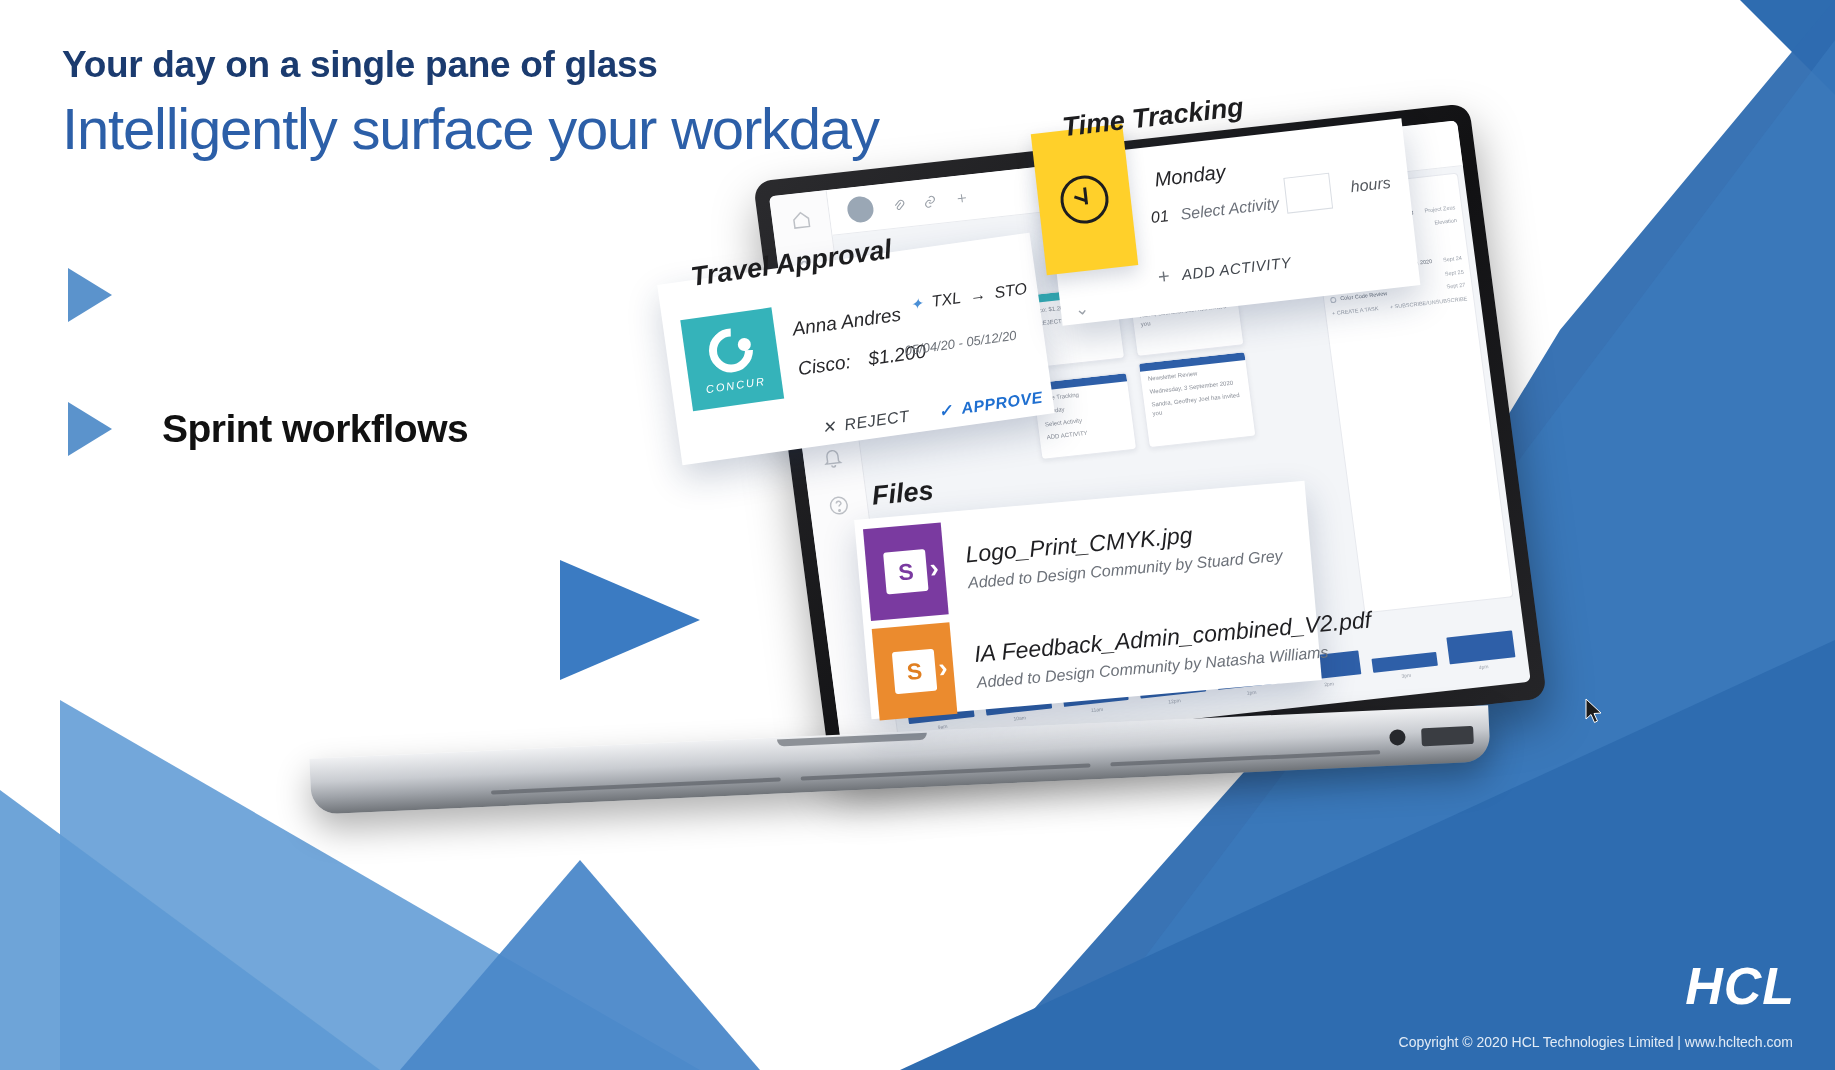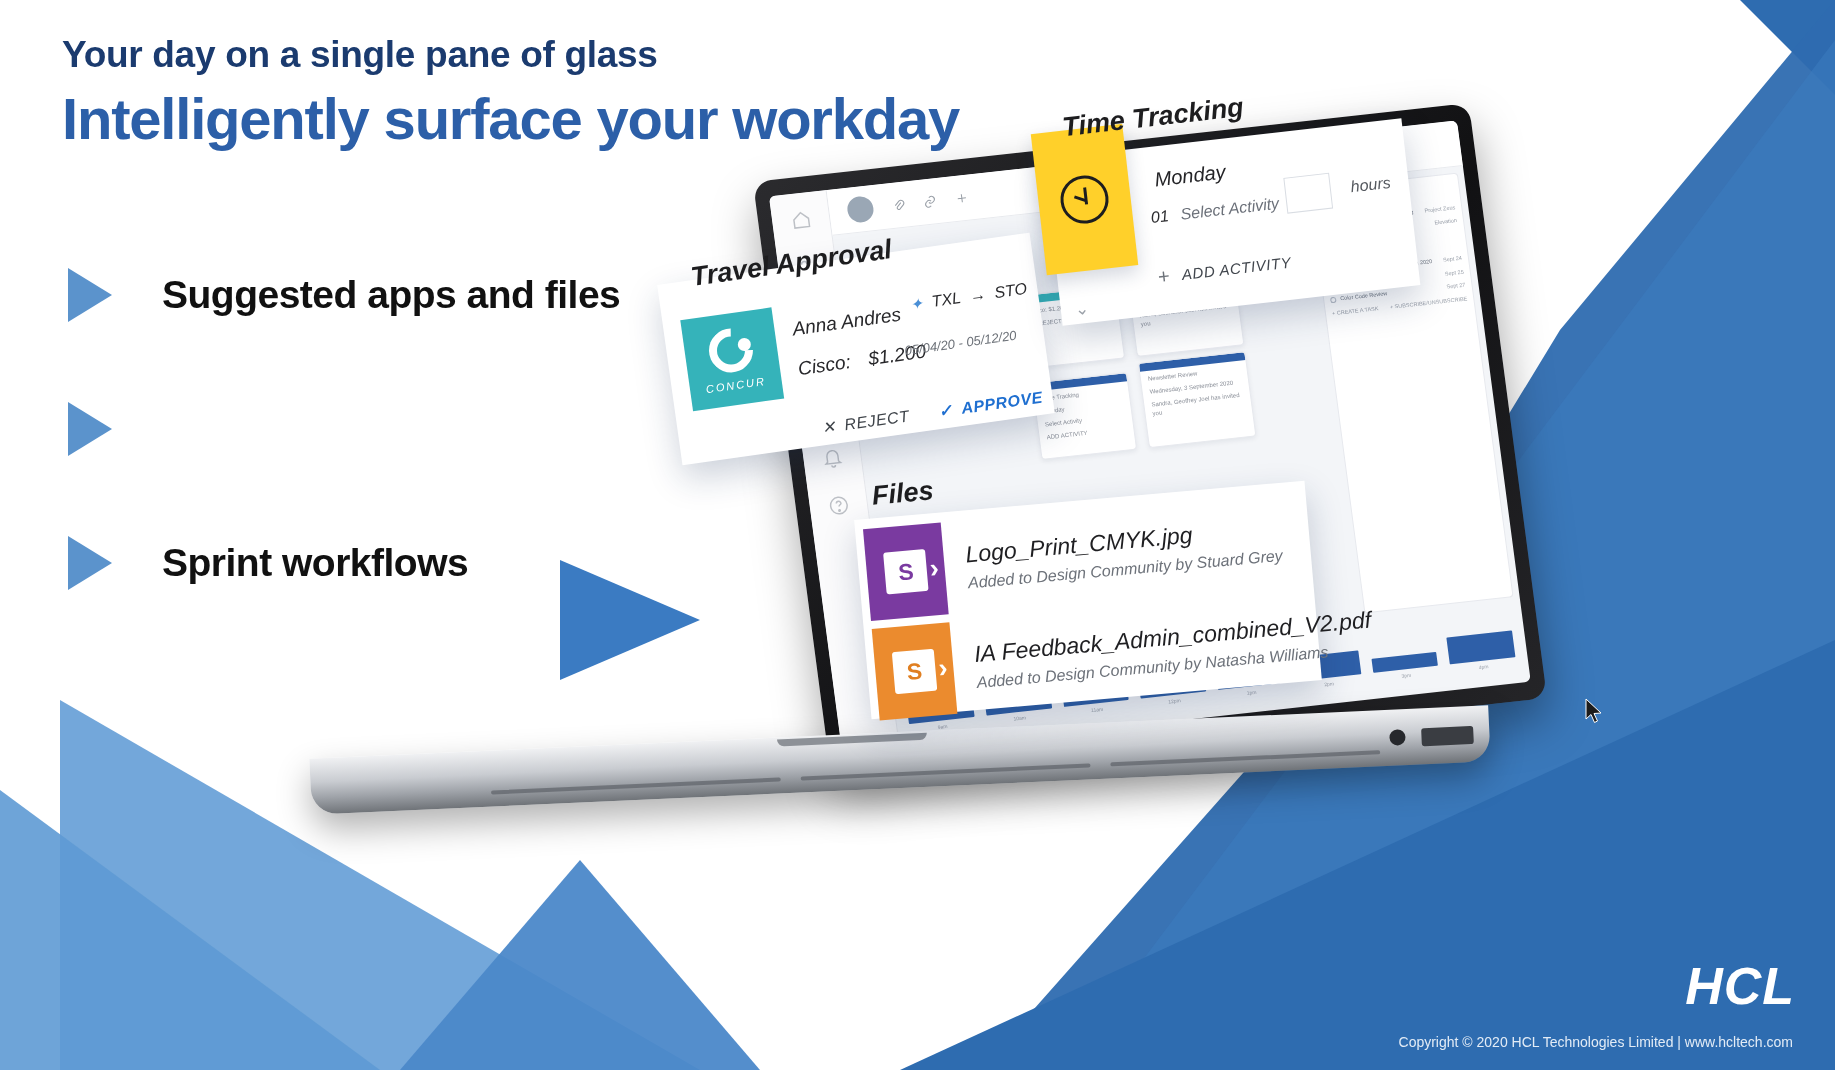--- a/index.html
+++ b/index.html
@@ -8,27 +8,27 @@
     font-family: "Liberation Sans", sans-serif;
     background: #ffffff;
     position: relative;
   }
 
   
   .bg { position: absolute; inset: 0; overflow: hidden; z-index: 0; }
   .bg svg { display: block; width: 1835px; height: 1070px; }
 
   
-  .headline-block { position: absolute; left: 62px; top: 32px; z-index: 40; }
+  .headline-block { position: absolute; left: 62px; top: 42px; z-index: 40; }
   .kicker {
     font-size: 37px; font-weight: bold; color: #1b3b6f;
     letter-spacing: -0.3px; line-height: 1.25; white-space: nowrap;
   }
   .headline {
-    font-size: 58px; font-weight: bold; color: #2c5fa8;
+    font-size: 58px; font-weight: normal; color: #2c5fa8;
     letter-spacing: -1.2px; line-height: 1.2; margin-top: 6px; white-space: nowrap;
   }
 
   
   .bullets { position: absolute; left: 68px; top: 248px; z-index: 40; }
   .bullet-row { display: flex; align-items: center; height: 94px; margin-bottom: 40px; }
   .tri {
     width: 0; height: 0;
     border-top: 27px solid transparent;
     border-bottom: 27px solid transparent;
@@ -238,24 +238,20 @@
   </svg>
 </div>
 
 <div class="headline-block">
   <div class="kicker">Your day on a single pane of glass</div>
   <div class="headline">Intelligently surface your workday</div>
 </div>
 
 <div class="bullets">
 
-  <div class="bullet-row">
-    <div class="tri"></div>
-    <div class="bullet-text">Suggested apps and files</div>
-  </div>
 
   <div class="bullet-row">
     <div class="tri"></div>
   </div>
 
   <div class="bullet-row">
     <div class="tri"></div>
     <div class="bullet-text">Sprint workflows</div>
   </div>
 

